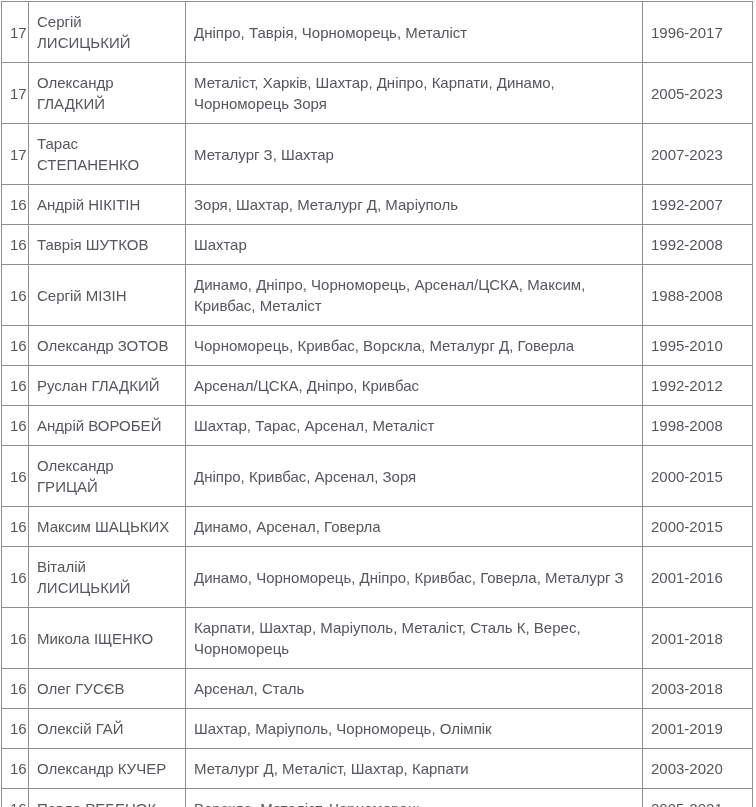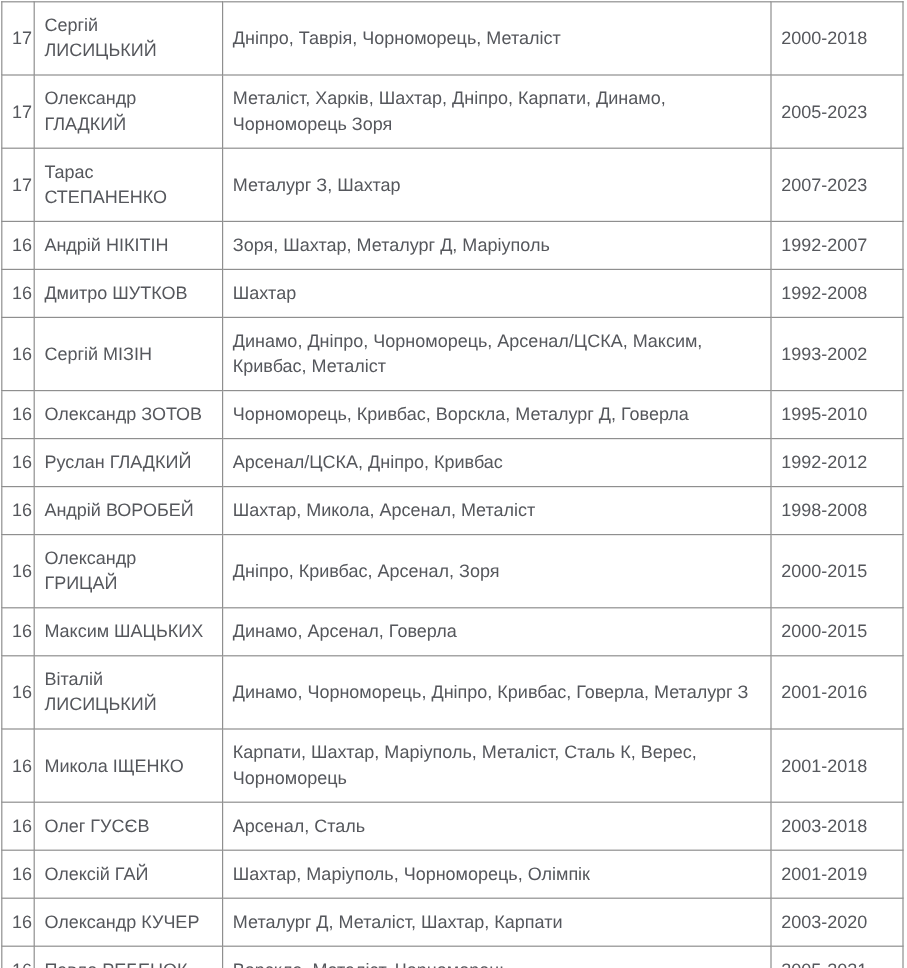--- a/index.html
+++ b/index.html
@@ -46,21 +46,21 @@
     <col style="width:27px">
     <col style="width:157px">
     <col style="width:457px">
     <col style="width:110px">
   </colgroup>
   <tbody>
     <tr>
       <td class="col-seasons">17</td>
       <td class="col-name">Сергій ЛИСИЦЬКИЙ</td>
       <td class="col-clubs">Дніпро, Таврія, Чорноморець, Металіст</td>
-      <td class="col-years">2000-2018</td>
+      <td class="col-years">1996-2017</td>
     </tr>
     <tr>
       <td class="col-seasons">17</td>
       <td class="col-name">Олександр ГЛАДКИЙ</td>
       <td class="col-clubs">Металіст, Харків, Шахтар, Дніпро, Карпати, Динамо, Чорноморець Зоря</td>
       <td class="col-years">2005-2023</td>
     </tr>
     <tr>
       <td class="col-seasons">17</td>
       <td class="col-name">Тарас СТЕПАНЕНКО</td>
@@ -68,46 +68,46 @@
       <td class="col-years">2007-2023</td>
     </tr>
     <tr>
       <td class="col-seasons">16</td>
       <td class="col-name">Андрій НІКІТІН</td>
       <td class="col-clubs">Зоря, Шахтар, Металург Д, Маріуполь</td>
       <td class="col-years">1992-2007</td>
     </tr>
     <tr>
       <td class="col-seasons">16</td>
-      <td class="col-name">Дмитро ШУТКОВ</td>
+      <td class="col-name">Таврія ШУТКОВ</td>
       <td class="col-clubs">Шахтар</td>
       <td class="col-years">1992-2008</td>
     </tr>
     <tr>
       <td class="col-seasons">16</td>
       <td class="col-name">Сергій МІЗІН</td>
       <td class="col-clubs">Динамо, Дніпро, Чорноморець, Арсенал/ЦСКА, Максим, Кривбас, Металіст</td>
-      <td class="col-years">1993-2002</td>
+      <td class="col-years">1988-2008</td>
     </tr>
     <tr>
       <td class="col-seasons">16</td>
       <td class="col-name">Олександр ЗОТОВ</td>
       <td class="col-clubs">Чорноморець, Кривбас, Ворскла, Металург Д, Говерла</td>
       <td class="col-years">1995-2010</td>
     </tr>
     <tr>
       <td class="col-seasons">16</td>
       <td class="col-name">Руслан ГЛАДКИЙ</td>
       <td class="col-clubs">Арсенал/ЦСКА, Дніпро, Кривбас</td>
       <td class="col-years">1992-2012</td>
     </tr>
     <tr>
       <td class="col-seasons">16</td>
       <td class="col-name">Андрій ВОРОБЕЙ</td>
-      <td class="col-clubs">Шахтар, Микола, Арсенал, Металіст</td>
+      <td class="col-clubs">Шахтар, Тарас, Арсенал, Металіст</td>
       <td class="col-years">1998-2008</td>
     </tr>
     <tr>
       <td class="col-seasons">16</td>
       <td class="col-name">Олександр ГРИЦАЙ</td>
       <td class="col-clubs">Дніпро, Кривбас, Арсенал, Зоря</td>
       <td class="col-years">2000-2015</td>
     </tr>
     <tr>
       <td class="col-seasons">16</td>

